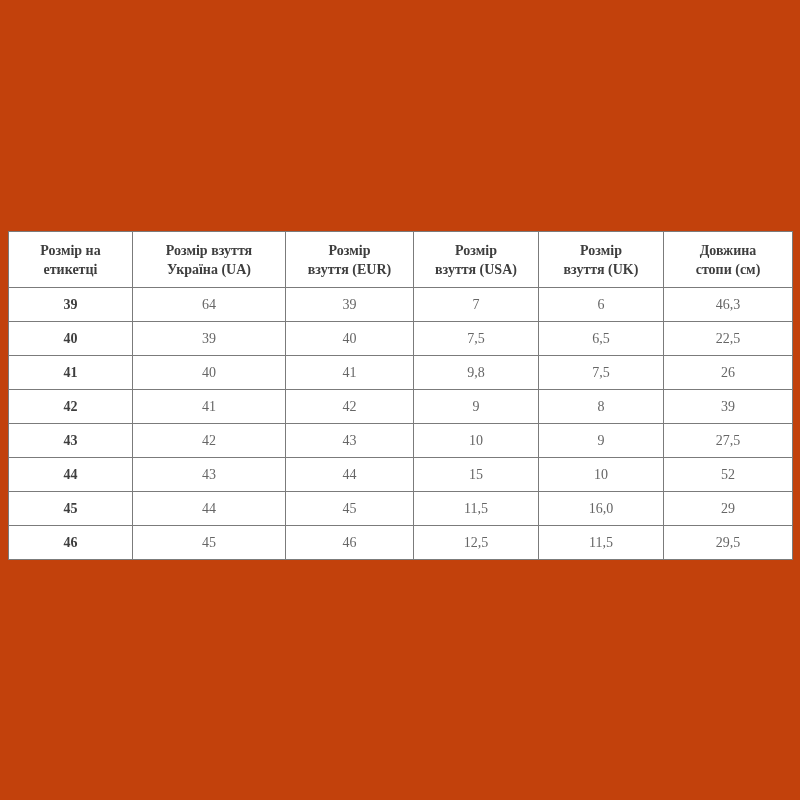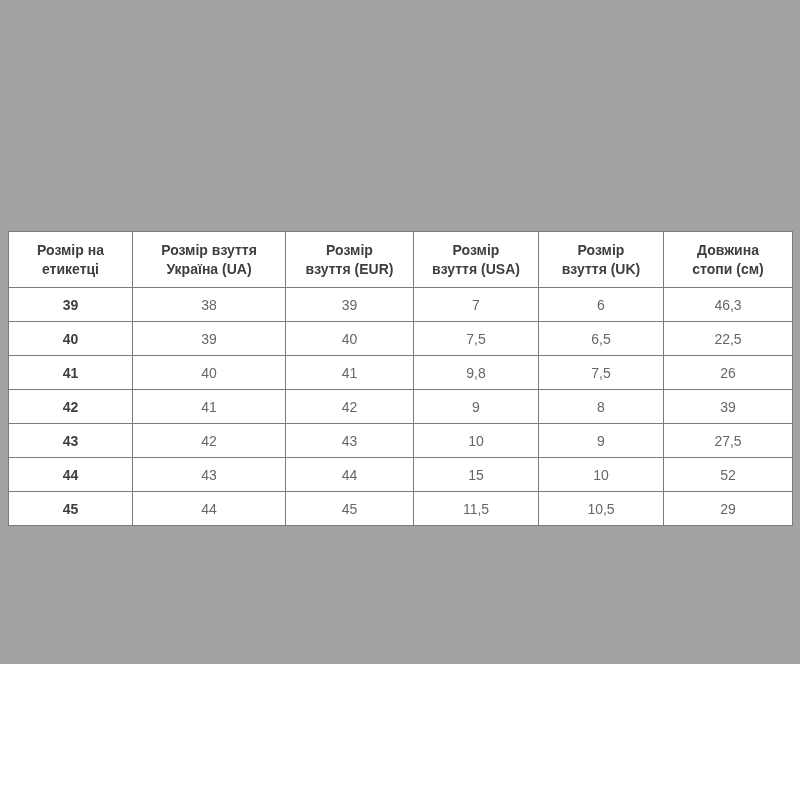--- a/index.html
+++ b/index.html
@@ -6,23 +6,24 @@
     margin: 0;
     padding: 0;
     background: #ffffff;
     width: 800px;
     height: 800px;
     font-family: "Liberation Sans", sans-serif;
   }
   .canvas {
     position: relative;
     width: 800px;
-    height: 664px;
-    background: #a3a3a3;
+    height: 800px;
+    background: #c2410c;
     overflow: hidden;
+    font-family: Liberation Serif, serif;
   }
   table.size-table {
     position: absolute;
     left: 8px;
     top: 231px;
     width: 784px;
     border-collapse: collapse;
     table-layout: fixed;
     background: #ffffff;
   }
@@ -83,21 +84,21 @@
 взуття (USA)</th>
         <th>Розмір
 взуття (UK)</th>
         <th>Довжина
 стопи (см)</th>
       </tr>
     </thead>
     <tbody>
       <tr>
         <td class="label-col">39</td>
-        <td>38</td>
+        <td>64</td>
         <td>39</td>
         <td>7</td>
         <td>6</td>
         <td>46,3</td>
       </tr>
       <tr>
         <td class="label-col">40</td>
         <td>39</td>
         <td>40</td>
         <td>7,5</td>
@@ -134,18 +135,26 @@
         <td>44</td>
         <td>15</td>
         <td>10</td>
         <td>52</td>
       </tr>
       <tr>
         <td class="label-col">45</td>
         <td>44</td>
         <td>45</td>
         <td>11,5</td>
-        <td>10,5</td>
+        <td>16,0</td>
         <td>29</td>
+      </tr>
+      <tr>
+        <td class="label-col">46</td>
+        <td>45</td>
+        <td>46</td>
+        <td>12,5</td>
+        <td>11,5</td>
+        <td>29,5</td>
       </tr>
     </tbody>
   </table>
 </div>
 
 </body></html>

